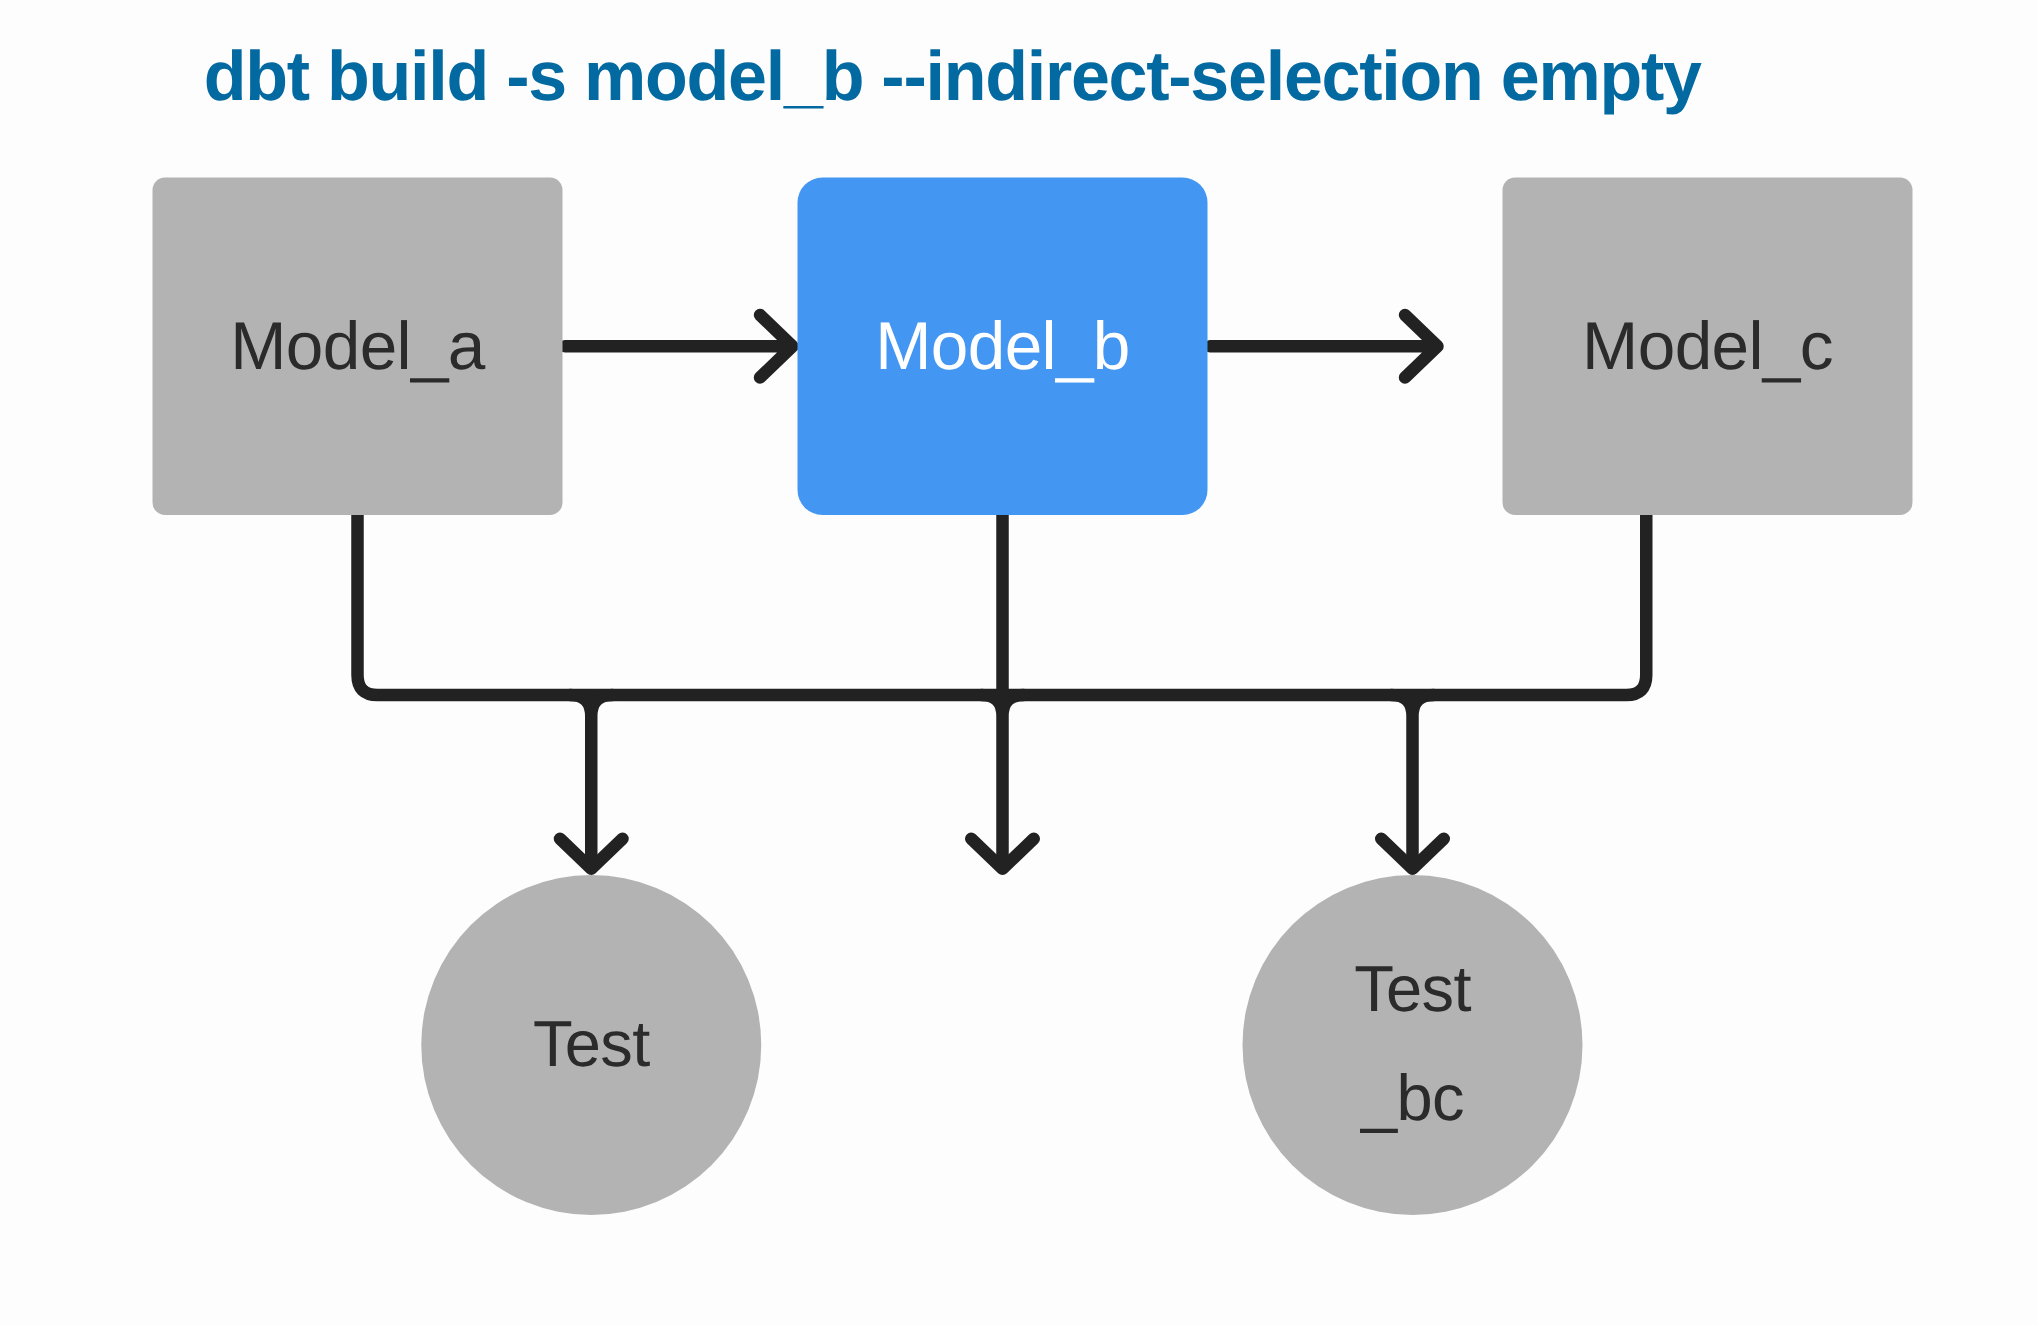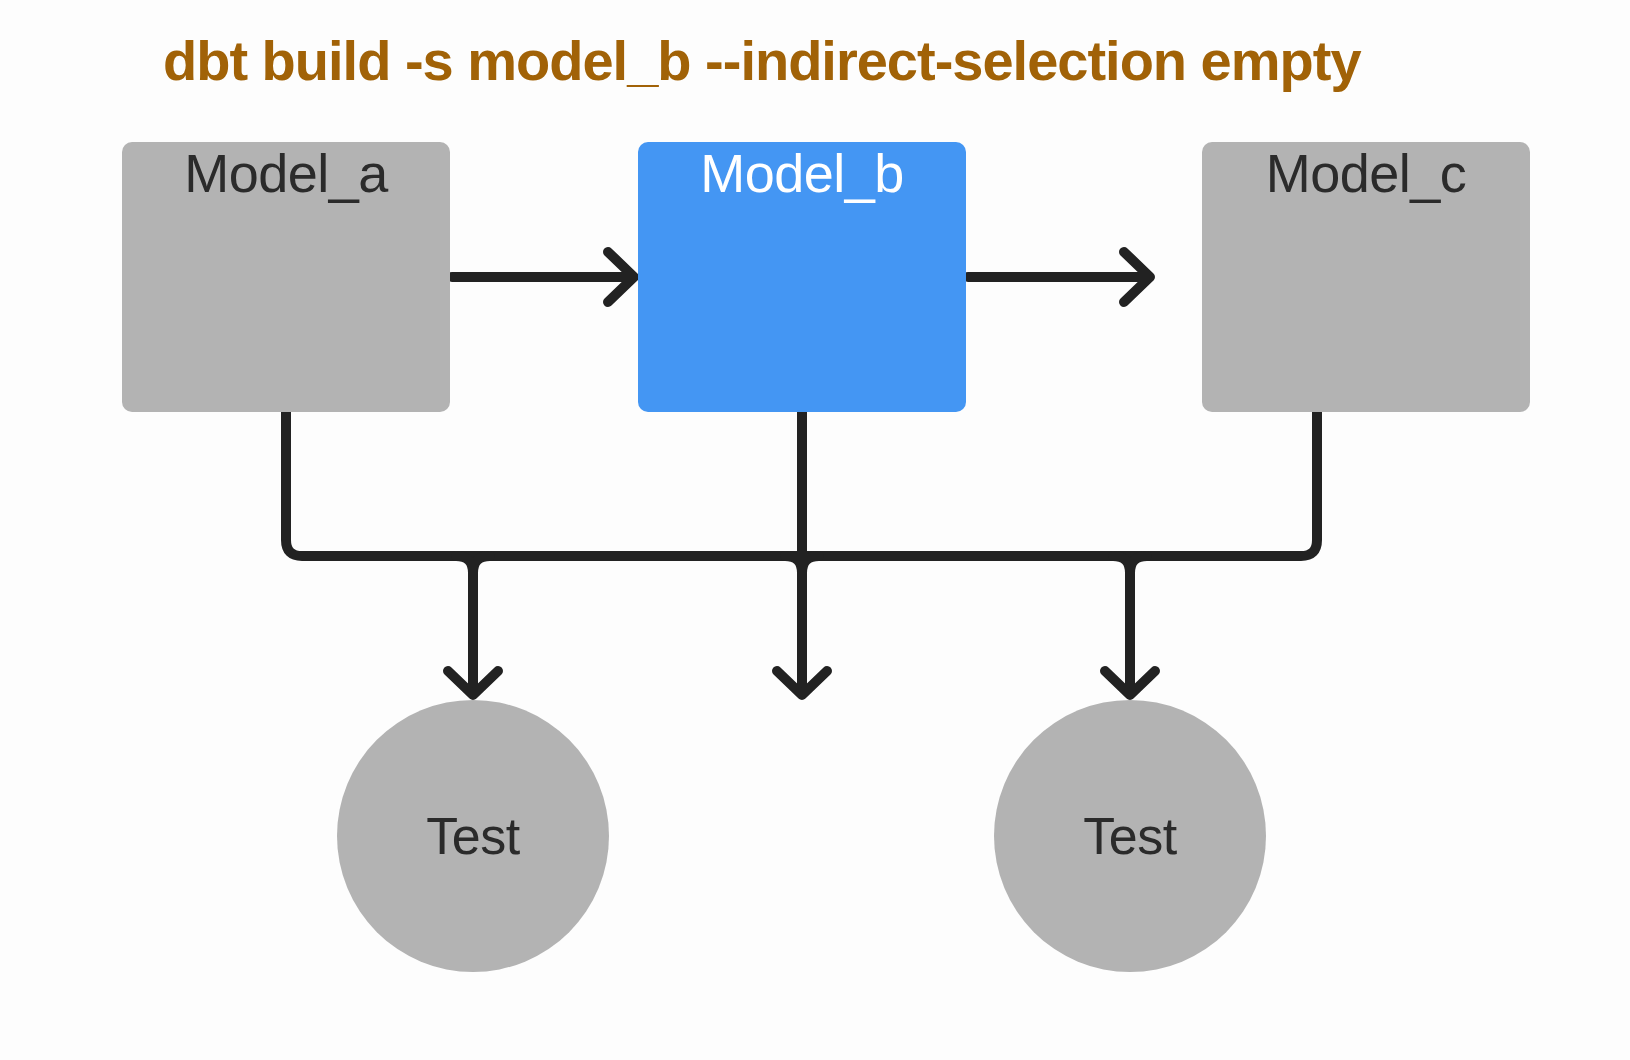--- a/index.html
+++ b/index.html
@@ -16,39 +16,40 @@
     overflow: hidden;
   }
   .title {
     position: absolute;
     left: 163px;
     top: 26px;
     font-size: 56px;
     line-height: 70px;
     font-weight: 600;
     letter-spacing: -1px;
-    color: #a16207;
+    color: #0369a1;
     white-space: nowrap;
   }
   .connectors {
     position: absolute;
     left: 0;
     top: 0;
     pointer-events: none;
   }
   .connectors path {
     fill: none;
     stroke: #222222;
     stroke-width: 10;
     stroke-linecap: round;
     stroke-linejoin: round;
   }
   .node {
     position: absolute;
     display: flex;
+    align-items: center;
     justify-content: center;
     text-align: center;
     color: #2b2b2b;
     font-size: 54px;
     letter-spacing: -0.5px;
   }
   .box {
     width: 328px;
     height: 270px;
     top: 142px;
@@ -63,21 +64,21 @@
     width: 272px;
     height: 272px;
     top: 700px;
     border-radius: 50%;
     background: #b3b3b3;
     flex-direction: column;
     font-size: 52px;
     line-height: 87px;
   }
   .box-a   { left: 122px; }
-  .box-b   { left: 638px; }
+  .box-b   { left: 638px; border-radius: 20px; }
   .box-c   { left: 1154px; margin-left: 48px; }
   .circ-ab { left: 337px; }
   .circ-b  { left: 666px; }
   .circ-bc { left: 994px; }
 </style>
 </head>
 <body>
 
 <div class="canvas">
 
@@ -112,15 +113,16 @@
     <span>Model_c</span>
   </div>
 
   <div class="node circle circ-ab">
     <span>Test</span>
   </div>
 
 
   <div class="node circle circ-bc">
     <span>Test</span>
+    <span>_bc</span>
   </div>
 
 </div>
 
 </body></html>

